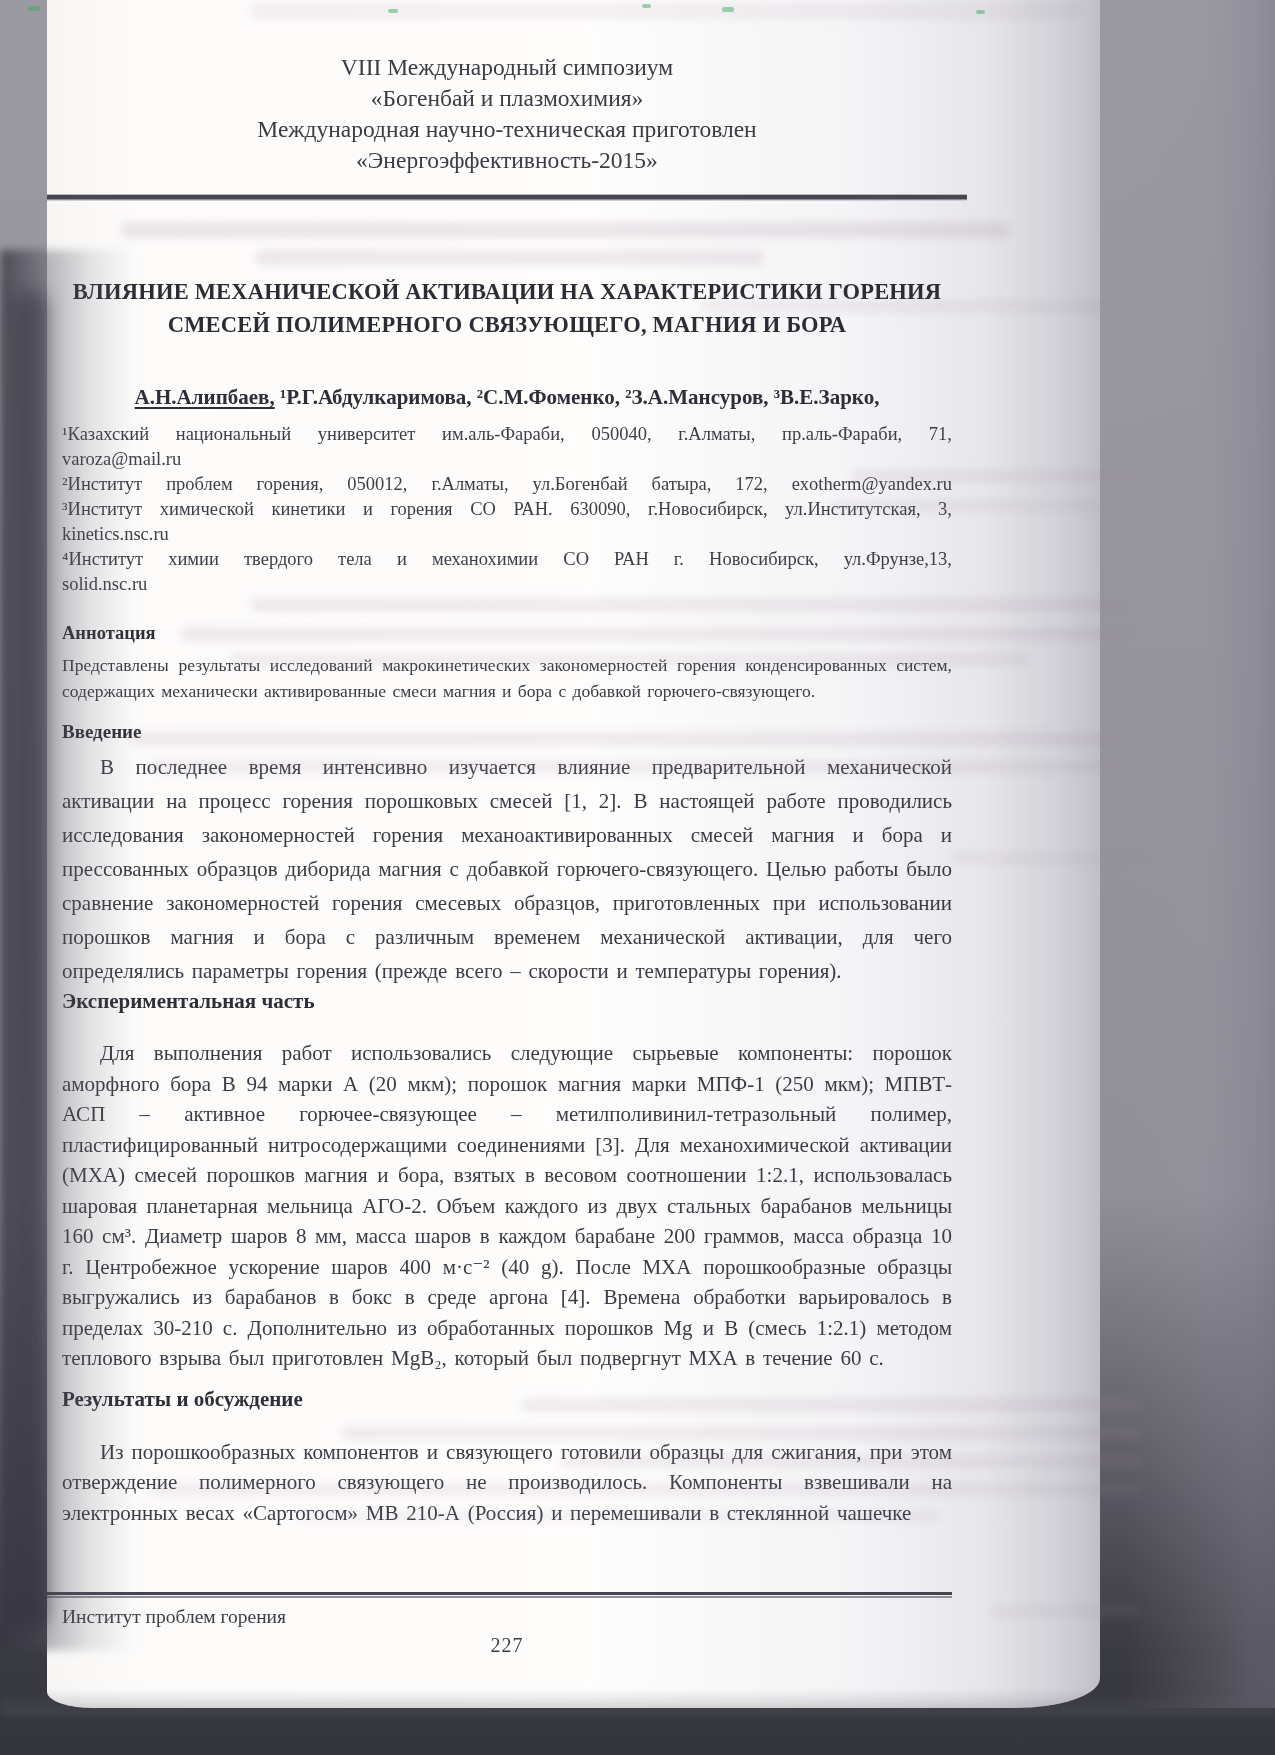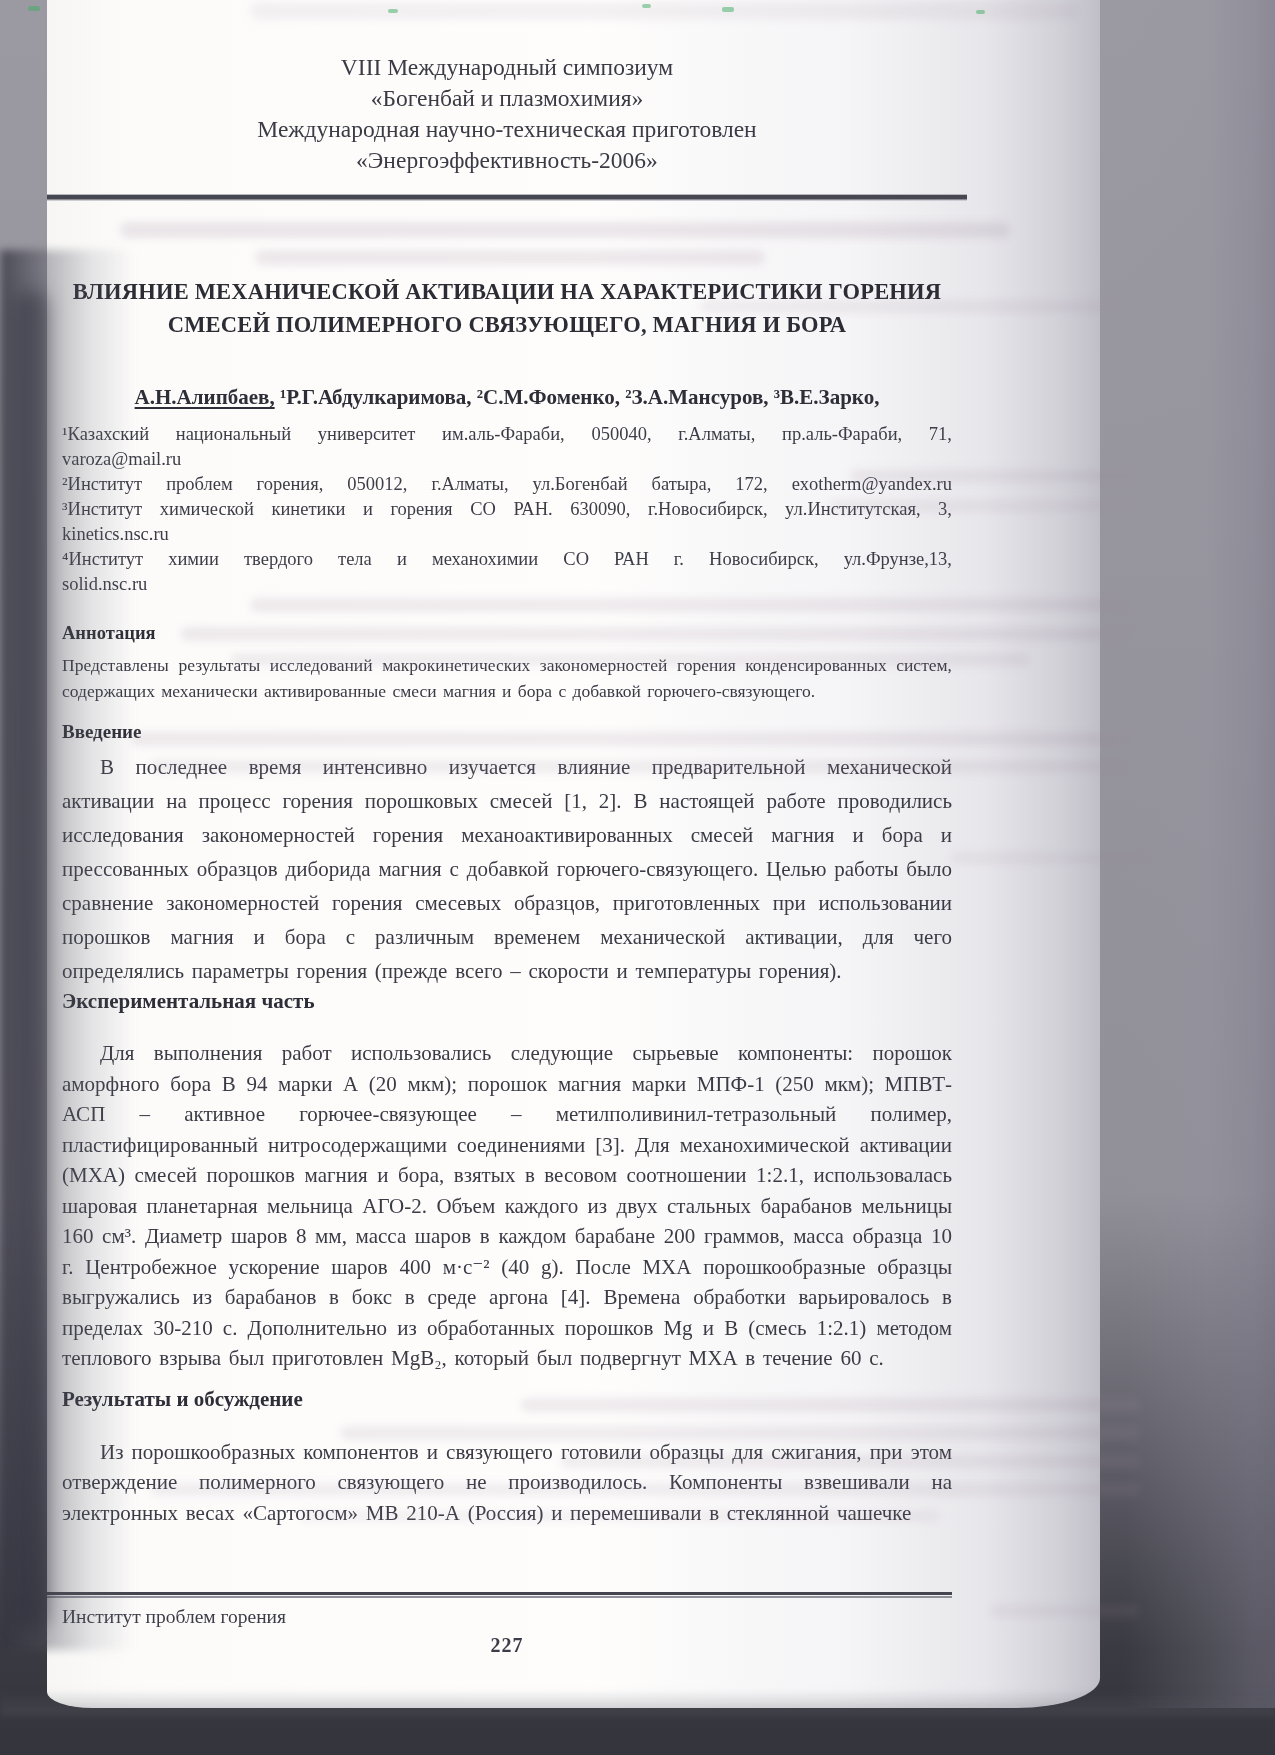--- a/index.html
+++ b/index.html
@@ -46,21 +46,21 @@
   .intro-p { line-height:34px; }
   .exp-h { margin-top:1px; font-size:21px; }
   .exp-p { margin-top:24px; line-height:30.5px; }
   .res-h { margin-top:13px; font-size:21px; }
   .res-p { margin-top:25px; line-height:30.5px; }
 
   .footer { position:absolute; left:15px; top:1592px; width:890px; }
   .rule-bottom { height:6px; margin-left:-15px; width:905px;
     background:linear-gradient(to bottom,#45454f 0 3px,#f2f1f3 3px 4px,#8f8f9a 4px 6px); }
   .footer-org { margin-top:8px; font-size:19.5px; color:#3d3d48; }
-  .page-num { margin-top:6px; text-align:center; font-size:20px; color:#3d3d48; letter-spacing:1px;font-weight:bold; }
+  .page-num { margin-top:6px; text-align:center; font-size:20px; color:#3d3d48; letter-spacing:1px; }
 
   
   .ghost { position:absolute; background:#a08ba0; border-radius:8px; filter:blur(4px); }
   .speck { position:absolute; background:#3fae64; opacity:.5; border-radius:2px; filter:blur(.5px); }
   .gutter-main { position:absolute; left:0; top:250px; width:135px; height:1400px; filter:blur(4px);
     background:linear-gradient(to right,rgba(52,52,64,.78),rgba(84,84,97,.40) 35%,rgba(110,110,124,.15) 68%,rgba(120,120,134,0)); }
   .gutter-core { position:absolute; left:14px; top:290px; width:34px; height:1340px;
     background:rgba(46,46,58,.5); filter:blur(9px); border-radius:20px; }
   .edge-right { position:absolute; right:0; top:0; width:150px; height:1708px;
     background:linear-gradient(to right,rgba(150,148,162,0) 0,rgba(150,148,162,.22) 55%,rgba(133,131,146,.42) 85%,rgba(122,120,136,.5) 100%); }
@@ -71,21 +71,21 @@
 <body>
 
 <div class="scan">
   <div class="paper">
     <div class="content">
 
       <div class="header">
         <span class="h-line">VIII Международный симпозиум</span>
         <span class="h-line">«Богенбай и плазмохимия»</span>
         <span class="h-line">Международная научно-техническая приготовлен</span>
-        <span class="h-line">«Энергоэффективность-2006»</span>
+        <span class="h-line">«Энергоэффективность-2015»</span>
       </div>
 
       <div class="rule rule-top"></div>
 
       <h1 class="title">
         <span>ВЛИЯНИЕ МЕХАНИЧЕСКОЙ АКТИВАЦИИ НА ХАРАКТЕРИСТИКИ ГОРЕНИЯ</span>
         <span>СМЕСЕЙ ПОЛИМЕРНОГО СВЯЗУЮЩЕГО, МАГНИЯ И БОРА</span>
       </h1>
 
       <div class="authors">

